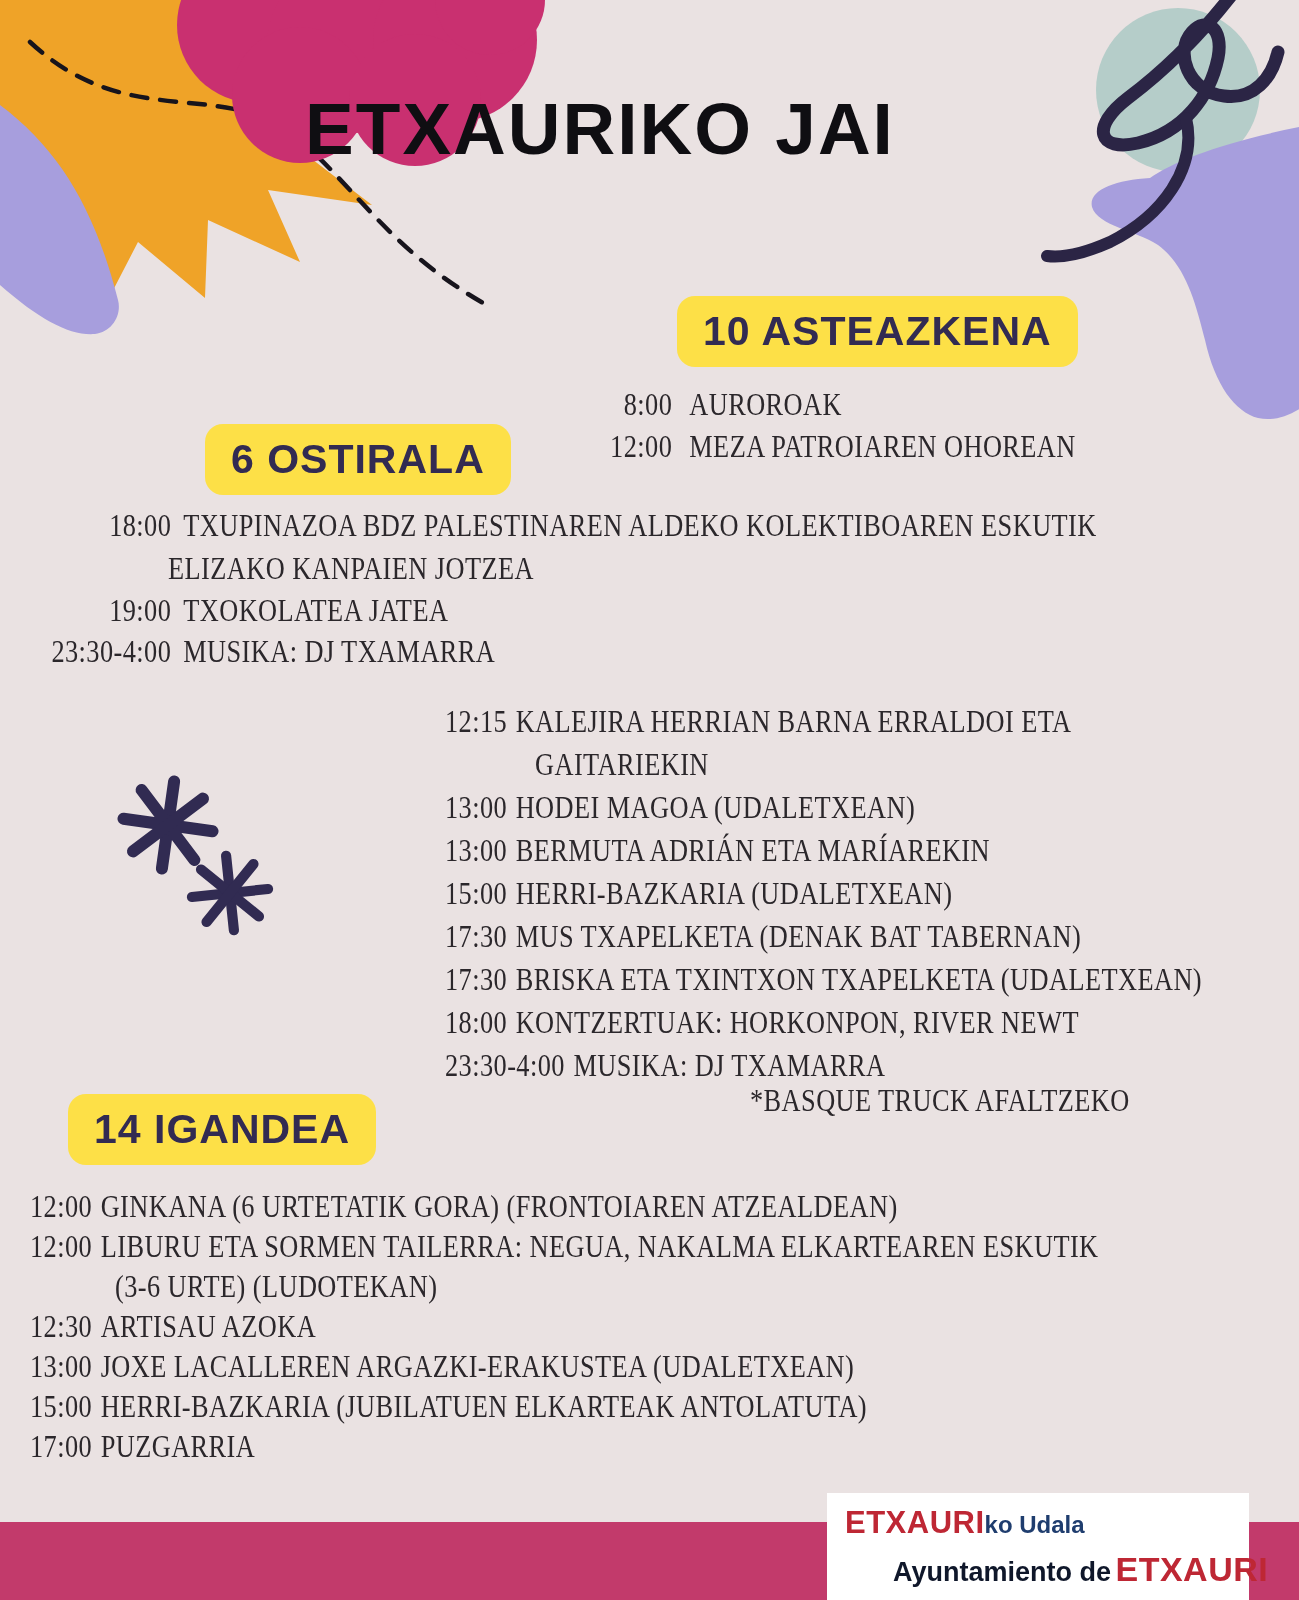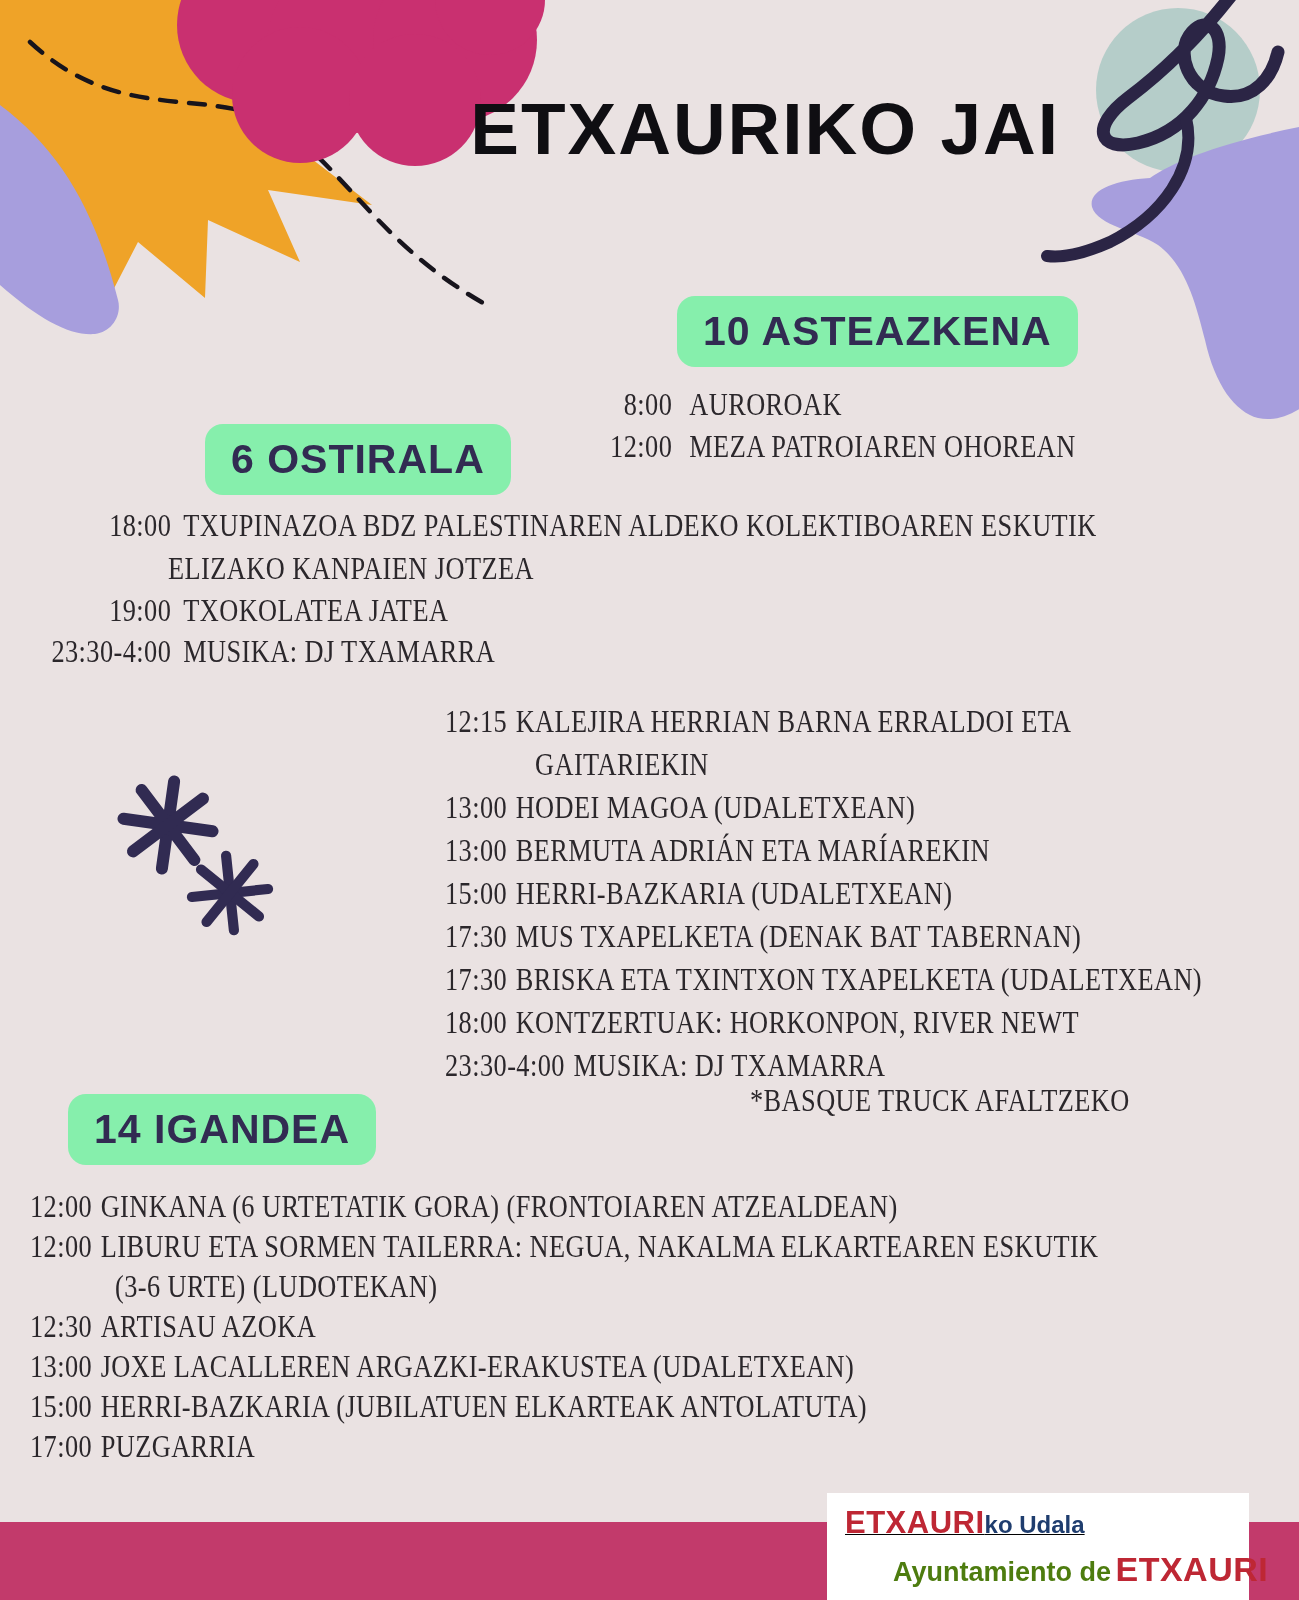--- a/index.html
+++ b/index.html
@@ -8,46 +8,46 @@
     background:#EAE2E2;font-family:"Liberation Serif",serif;
   }
   .decor{position:absolute;left:0;top:0;width:1299px;height:1600px;z-index:0;}
   .content{position:absolute;inset:0;z-index:2;}
   .title{
     position:absolute;left:140px;top:88px;width:920px;margin:0;
     text-align:center;font-family:"Liberation Sans",sans-serif;
     font-weight:900;font-size:73px;line-height:1.12;letter-spacing:2px;
     color:#0F0E12;
   }
-  .title span{display:block;text-align:right;}
+  .title span{display:block;}
   .badge{
-    position:absolute;display:inline-block;background:#86efac;color:#322B52;
+    position:absolute;display:inline-block;background:#fde047;color:#322B52;
     font-family:"Liberation Sans",sans-serif;font-weight:900;font-size:41px;
     line-height:1;padding:15px 26px;border-radius:18px;letter-spacing:1px;
     white-space:nowrap;
   }
   .ev{
     position:absolute;display:flex;white-space:nowrap;
     font-size:31px;line-height:1.2;color:#2B272B;letter-spacing:.5px;
     transform:scaleX(.85);transform-origin:left top;
   }
   .ev .tcol{text-align:right;flex:0 0 auto;}
   .s10 .tcol{width:85px;margin-right:20px;}
   .s12 .tcol{width:178px;margin-right:14px;}
   .inline .tcol{width:auto;margin-right:10px;text-align:left;}
   .bottom-bar{position:absolute;left:0;top:1522px;width:1299px;height:78px;background:#C23A6B;}
   .logo-box{
     position:absolute;left:827px;top:1493px;width:422px;height:107px;background:#ffffff;
     display:flex;align-items:center;gap:8px;padding:0 10px;box-sizing:border-box;
   }
   .logo-text{font-family:"Liberation Sans",sans-serif;line-height:1;white-space:nowrap;}
-  .lt1{margin-bottom:14px;text-decoration:underline;}
+  .lt1{margin-bottom:14px;}
   .red1{color:#BE2734;font-weight:900;font-size:31px;letter-spacing:.5px;}
   .blue1{color:#1F3D6E;font-weight:700;font-size:24px;}
-  .blue2{color:#4d7c0f;font-weight:700;font-size:27px;margin-left:48px;}
+  .blue2{color:#0f172a;font-weight:700;font-size:27px;margin-left:48px;}
   .red2{color:#BE2734;font-weight:900;font-size:34px;letter-spacing:.5px;}
 </style>
 </head>
 <body>
 
 <div class="canvas">
 
   <svg class="decor" viewBox="0 0 1299 1600">
 
     <polygon fill="#EFA328" points="-10,-10 195,-10 212,40 288,2 262,68 352,52 296,110 398,120 300,150 372,205 268,190 300,262 208,220 205,298 138,242 108,300 62,240 -10,272"></polygon>

